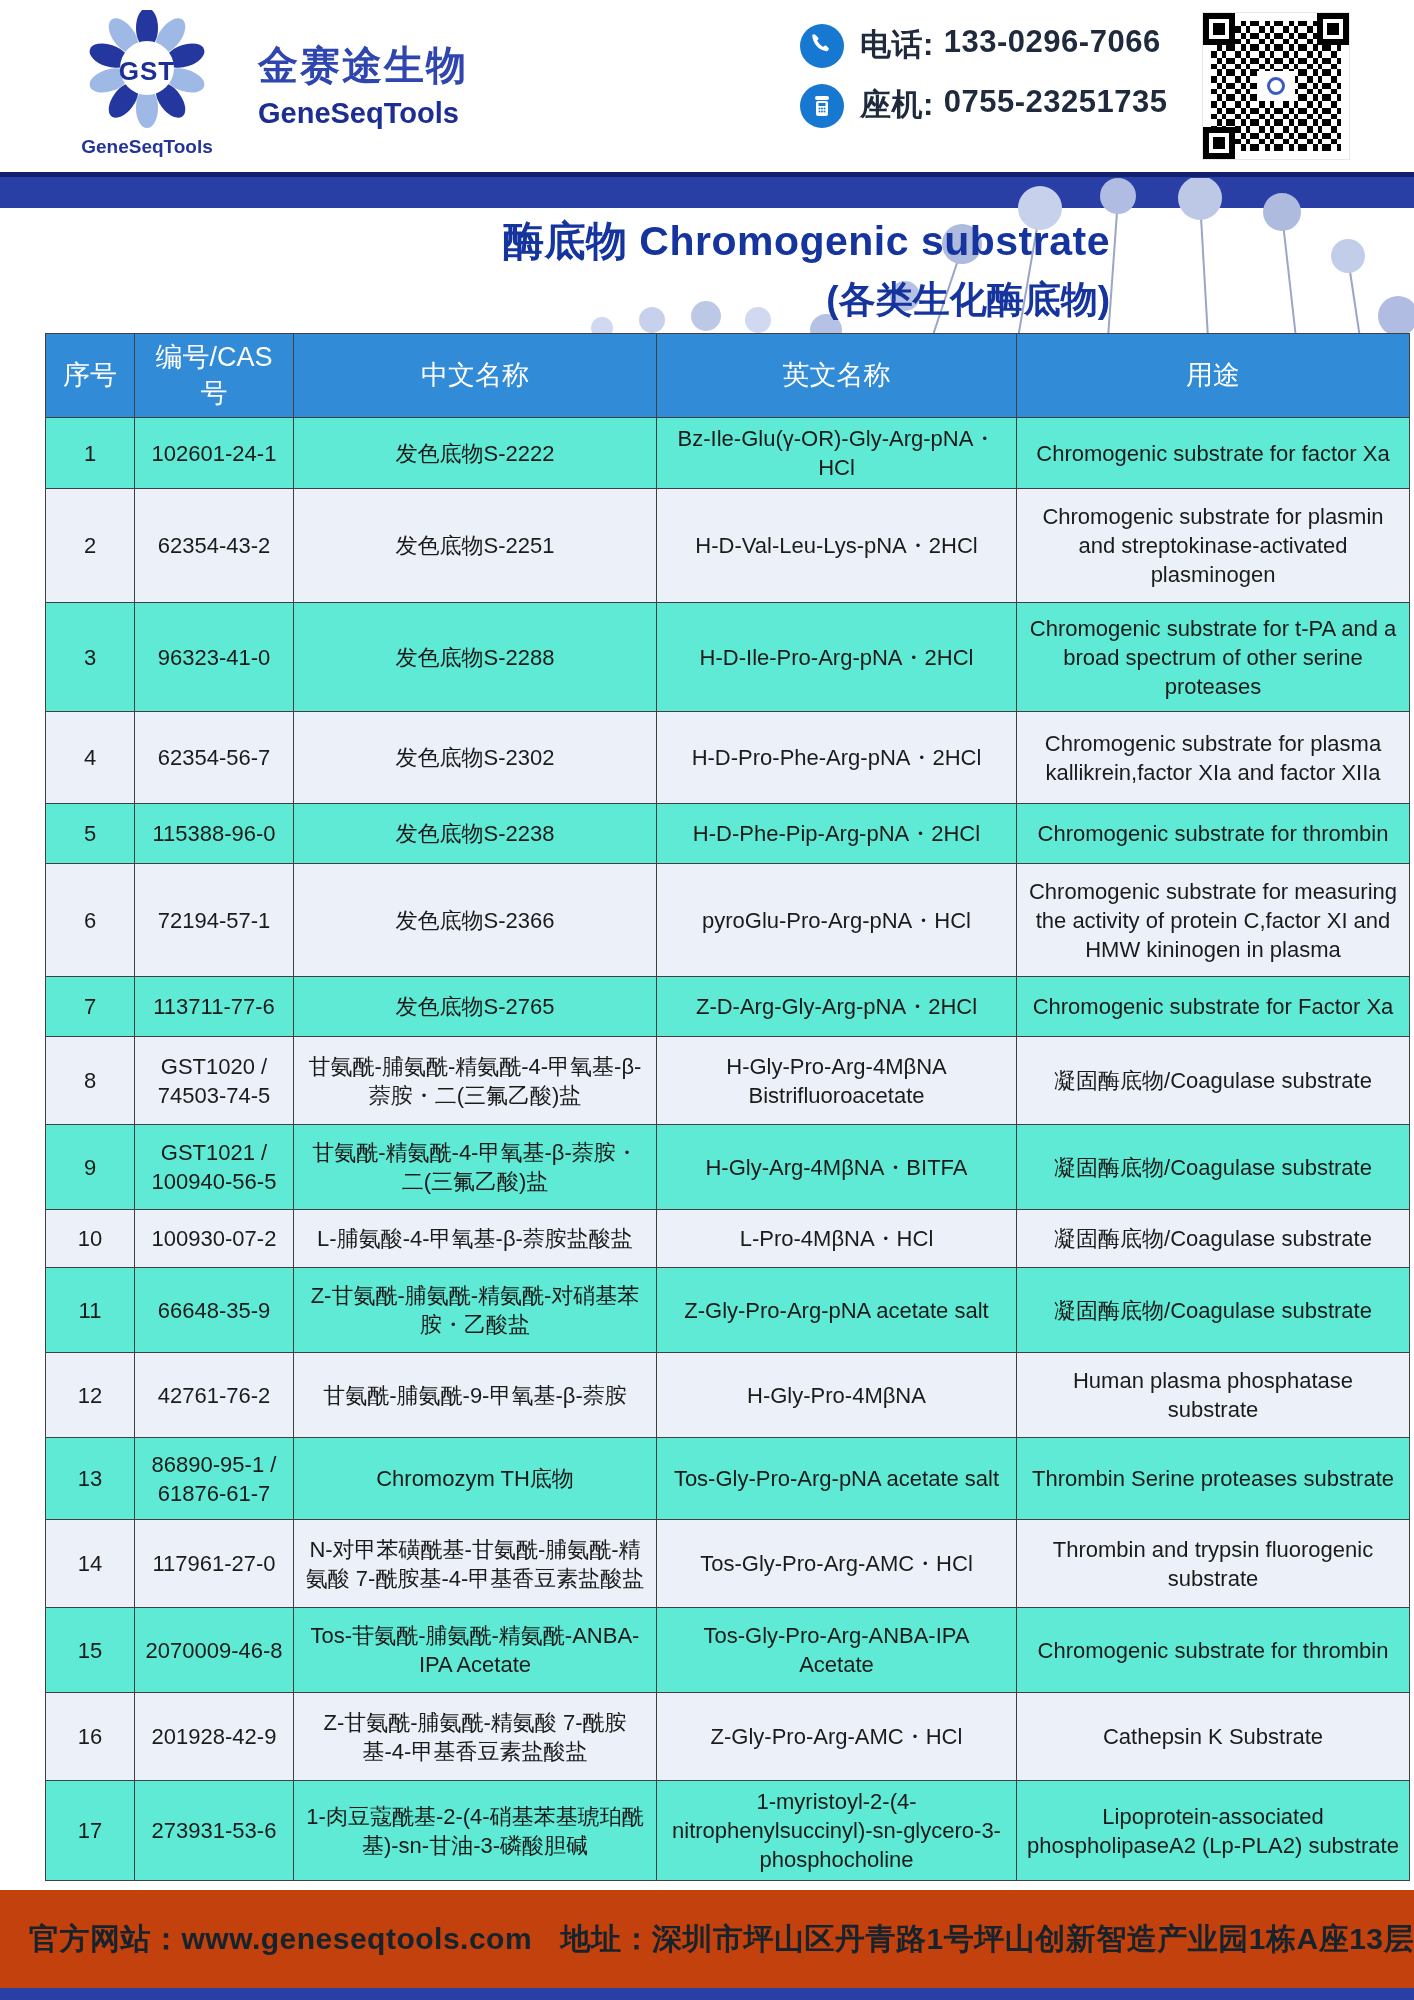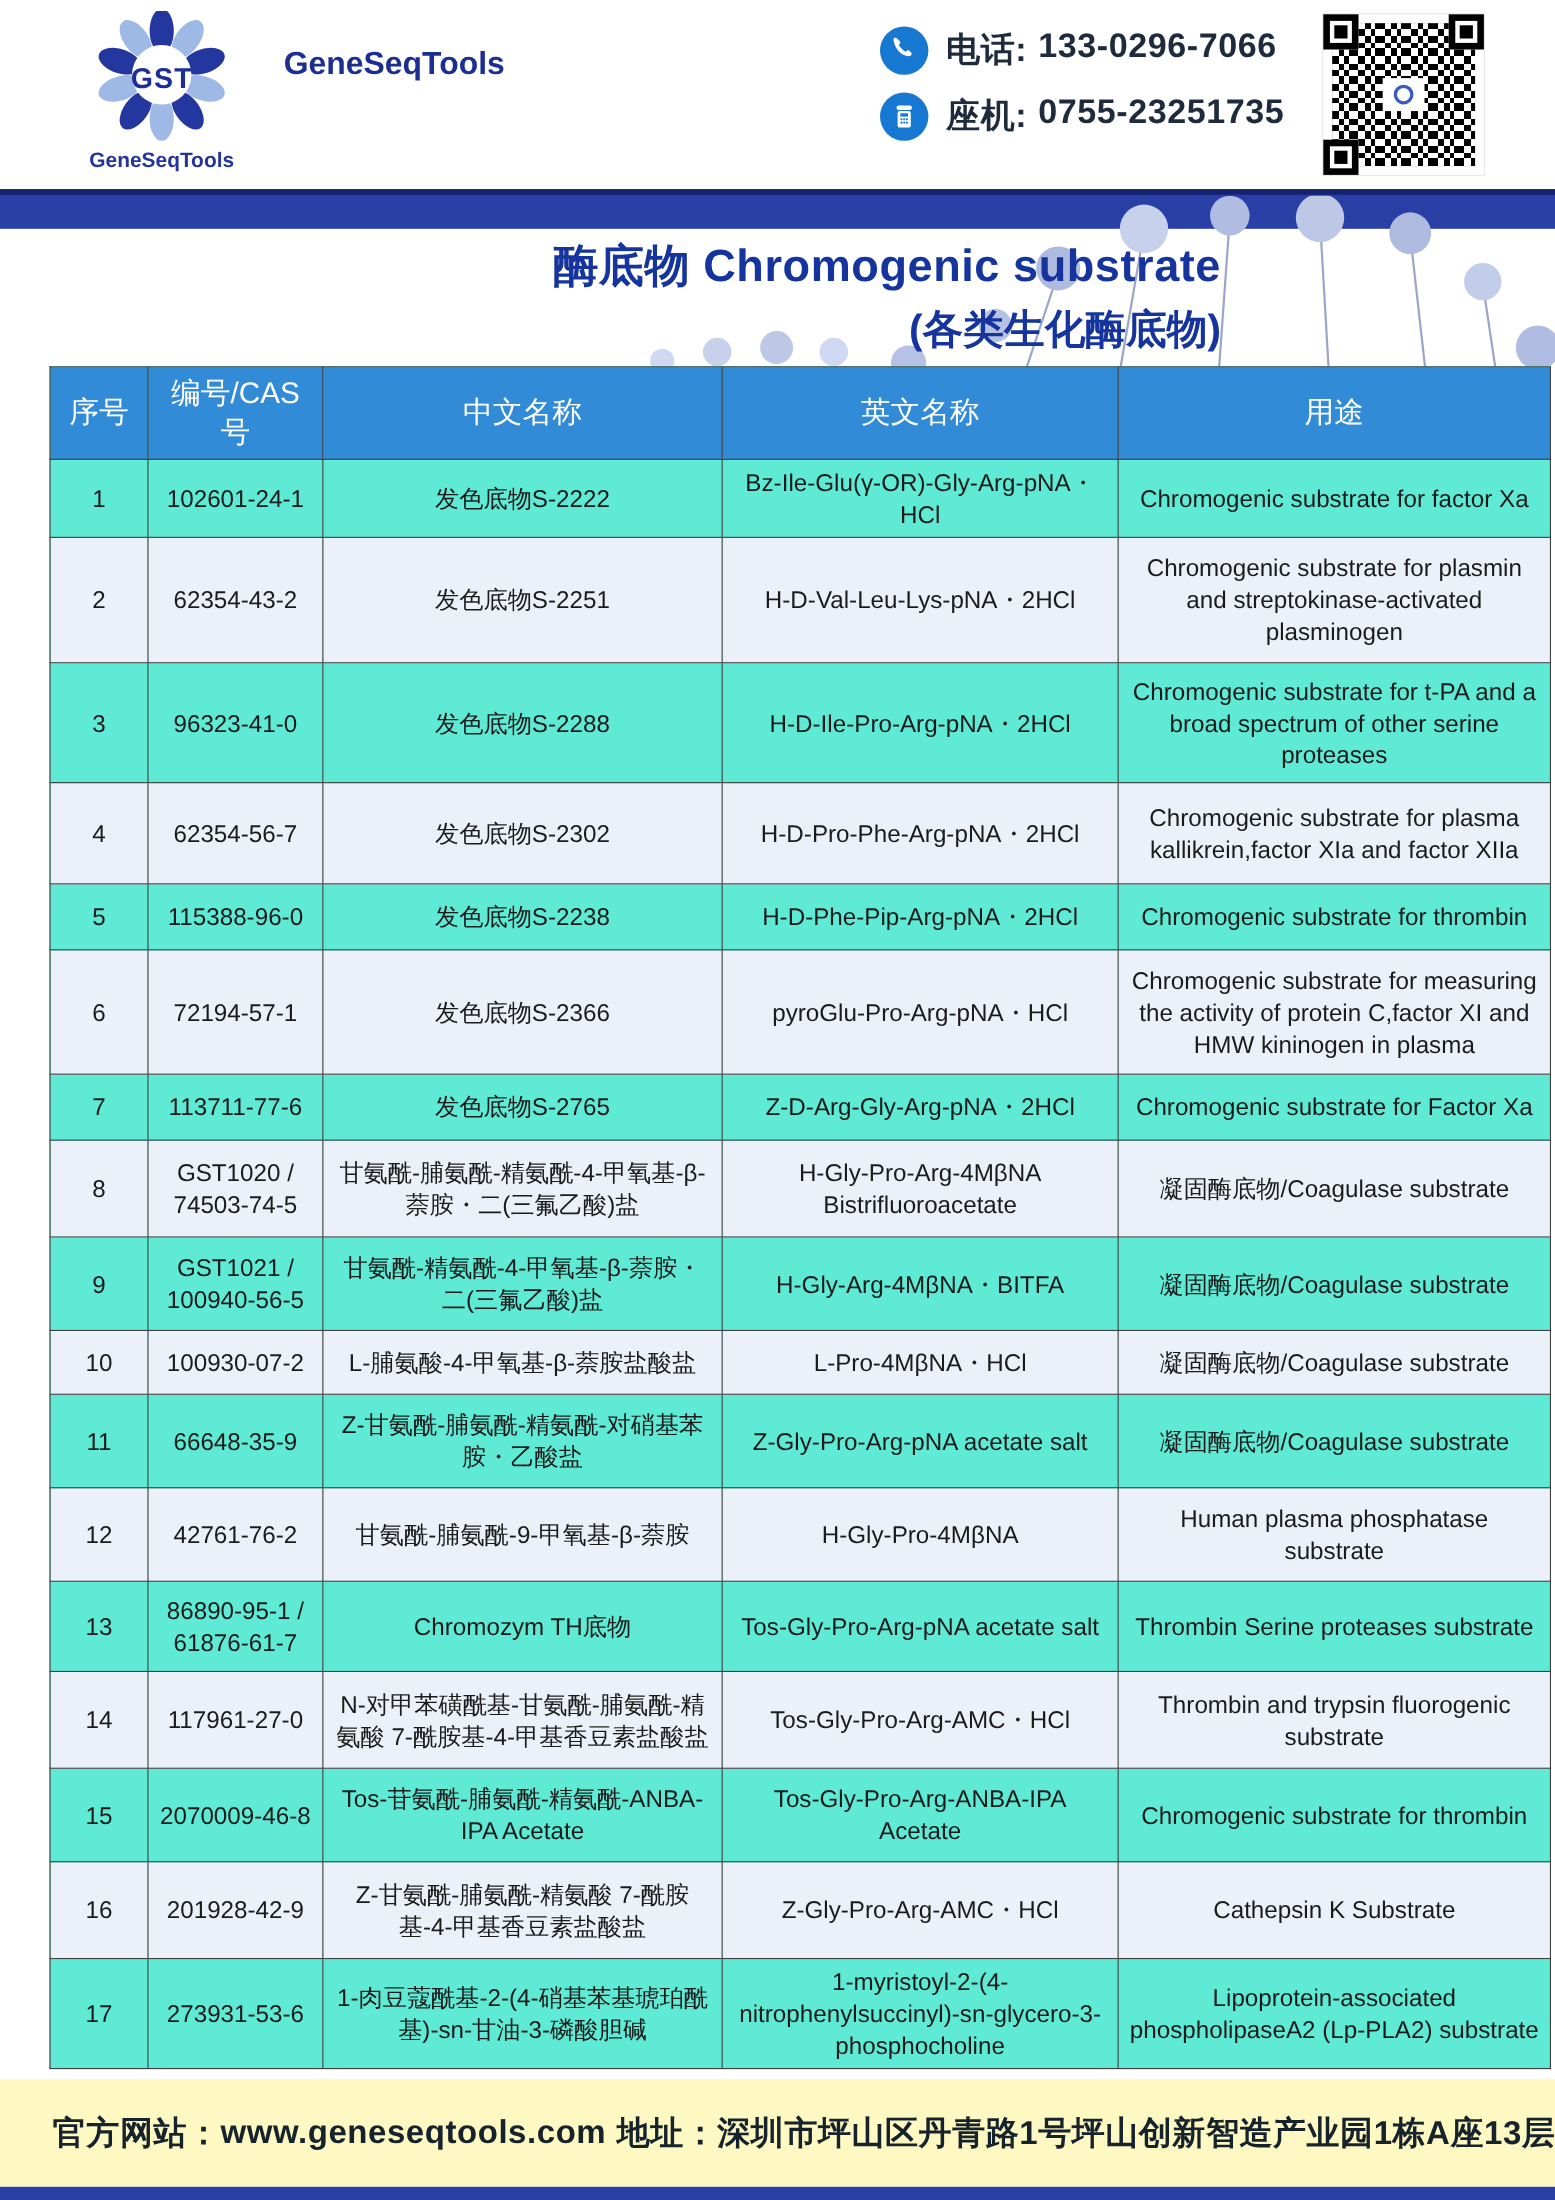--- a/index.html
+++ b/index.html
@@ -69,22 +69,22 @@
   table.catalog { border-collapse:collapse; width:1364px; table-layout:fixed; background:#5eead4; }
   table.catalog th, table.catalog td {
     border:1px solid #404040; text-align:center; vertical-align:middle;
     padding:6px 8px; overflow-wrap:break-word; word-break:normal; line-height:1.32;
   }
   table.catalog th { background:#318bd7; color:#ffffff; font-size:27px; font-weight:500; height:77px; }
   table.catalog td { font-size:22px; color:#1b1b1b; }
   table.catalog tbody tr:nth-child(even) td { background:#ecf1f9; }
 
   
-  .footer { position:absolute; left:0; right:0; bottom:12px; height:98px; background:#fef9c3;
-            display:flex; align-items:center; padding-left:48px; }
+  .footer { position:absolute; left:0; right:0; bottom:12px; height:98px; background:#c2410c;
+            display:flex; align-items:center; padding-left:29px; }
   .footer-text { font-size:30px; font-weight:600; color:#16222c; letter-spacing:0.5px; white-space:nowrap; }
   .footer-gap { display:inline-block; width:42px; }
   .bottom-bar { position:absolute; left:0; right:0; bottom:0; height:12px; background:#2a3fa6; }
 </style>
 </head>
 <body>
 
 <div class="page">
 
   <div class="topbar">
@@ -103,20 +103,21 @@
           <ellipse rx="11" ry="20" transform="rotate(288) translate(0,-40)" fill="#23379f"></ellipse>
           <ellipse rx="11" ry="20" transform="rotate(324) translate(0,-40)" fill="#9fb9e6"></ellipse>
           <circle r="27" fill="#ffffff"></circle>
         </g>
       </svg>
       <div class="gst-badge">GST</div>
       <div class="logo-caption">GeneSeqTools</div>
     </div>
 
     <div class="brand">
+      <div class="brand-cn">金赛途生物</div>
       <div class="brand-en">GeneSeqTools</div>
     </div>
 
     <div class="contact">
       <div class="contact-row">
         <span class="cicon">
           <svg width="26" height="26" viewBox="0 0 32 32">
             <path d="M7 5 C7 3 10 2 12 4 L16 8 C17.5 9.5 16 12 14.5 13 C17 17 20 20 24 22.5 C25 21 27.5 19.5 29 21 L32 24 C33.5 26 31 29 29 29 C17 28 8 17 7 5 Z" transform="scale(0.8) translate(-2,-1)" fill="#ffffff"></path>
           </svg>
         </span>

